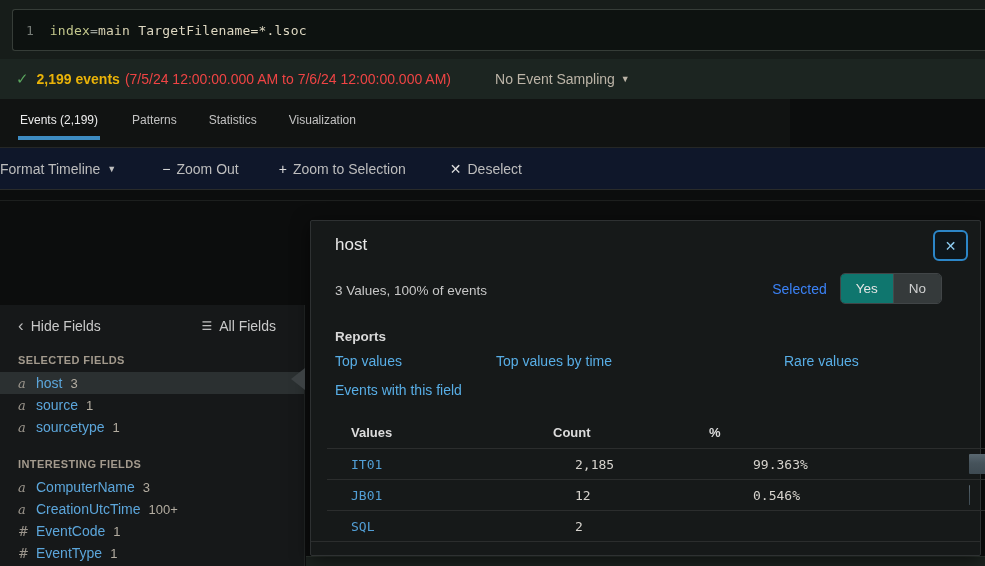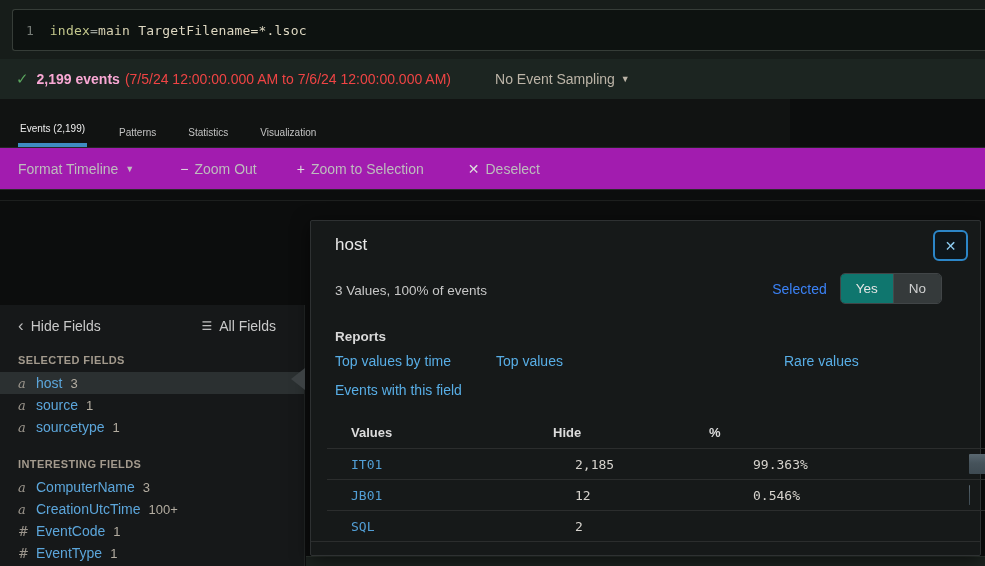--- a/index.html
+++ b/index.html
@@ -27,39 +27,39 @@
   .tok-op { color: #9aa09a; }
   .tok-value { color: #d8d2b2; }
   .tok-plain { color: #ded8c2; }
   
   .status-bar {
     position: absolute; left: 0; top: 59px; width: 985px; height: 40px;
     background: #1c2521; display: flex; align-items: center;
     padding-left: 16px; font-size: 14px;
   }
   .check-icon { color: #5aa55e; font-size: 15px; margin-right: 8px; }
-  .event-count { color: #f9a8d4; font-weight: 700; margin-right: 5px; }
+  .event-count { color: #eab308; font-weight: 700; margin-right: 5px; }
   .time-range { color: #ef4444; }
   .sampling {
     margin-left: 44px; color: #bcb4a7; cursor: pointer; display: flex; align-items: center;
   }
   .sampling .caret { font-size: 9px; margin-left: 6px; color: #bcb4a7; }
   
   .tabs-bar {
     position: absolute; left: 0; top: 99px; width: 790px; height: 48px;
-    background: #111312; display: flex; align-items: flex-end;
-    padding: 14px 0 0 18px; font-size: 10px;
+    background: #111312; display: flex; align-items: flex-start;
+    padding: 14px 0 0 18px; font-size: 12px;
   }
   .tab { margin-right: 32px; color: #c3c3c3; padding-bottom: 9px; cursor: pointer; }
   .tab.active { color: #ececec; border-bottom: 4px solid #3e8cc2; padding-left: 2px; padding-right: 2px; }
   
   .timeline-toolbar {
     position: absolute; left: 0; top: 147px; width: 985px; height: 43px;
-    background: #a21caf; border-top: 1px solid #252726; border-bottom: 1px solid #292b2a;
-    display: flex; padding-left: 18px; font-size: 14px; color: #bdbdbd;
+    background: #0f172a; border-top: 1px solid #252726; border-bottom: 1px solid #292b2a;
+    display: flex; font-size: 14px; color: #bdbdbd;
   }
   .tool-item { display: flex; align-items: center; cursor: pointer; }
   .tool-glyph { color: #dddddd; margin-right: 6px; font-size: 14px; }
   .tool-caret { font-size: 9px; margin-left: 7px; }
   .sp1 { margin-left: 46px; } .sp2 { margin-left: 40px; } .sp3 { margin-left: 44px; }
   
   .main { position: absolute; left: 0; top: 190px; width: 985px; height: 376px; background: #0c0d0d; }
   .main-hairline { position: absolute; left: 0; top: 10px; width: 985px; height: 1px; background: #1d1f1e; }
   
   .sidebar {
@@ -253,30 +253,30 @@
       <div class="selected-group">
         <span class="selected-label">Selected</span>
         <span class="toggle-group">
           <span class="toggle-btn toggle-yes">Yes</span>
           <span class="toggle-btn toggle-no">No</span>
         </span>
       </div>
 
       <div class="reports-header">Reports</div>
       <div class="report-links-row">
+        <span class="report-link">Top values</span>
         <span class="report-link">Top values by time</span>
-        <span class="report-link">Top values</span>
         <span class="report-link">Rare values</span>
       </div>
       <div class="report-link-events">Events with this field</div>
 
       <div class="values-table">
         <div class="vt-row vt-header">
           <span>Values</span>
-          <span>Hide</span>
+          <span>Count</span>
           <span>%</span>
           <span></span>
         </div>
         <div class="vt-row vt-body-row">
           <span class="vt-value">IT01</span>
           <span class="vt-num">2,185</span>
           <span class="vt-num">99.363%</span>
           <span class="vt-bar-cell">
               <span class="vt-bar" style="display: block; width: 99.363%;"></span>
             </span>

